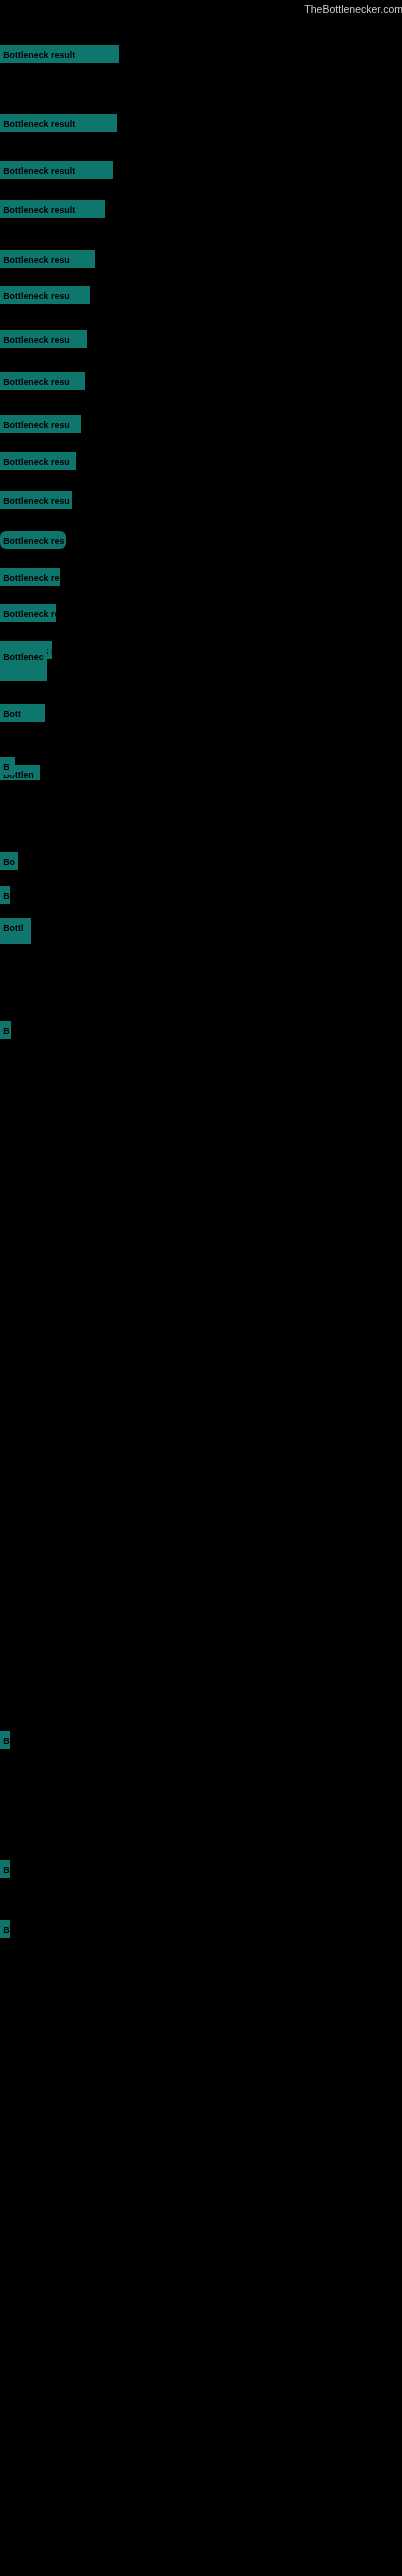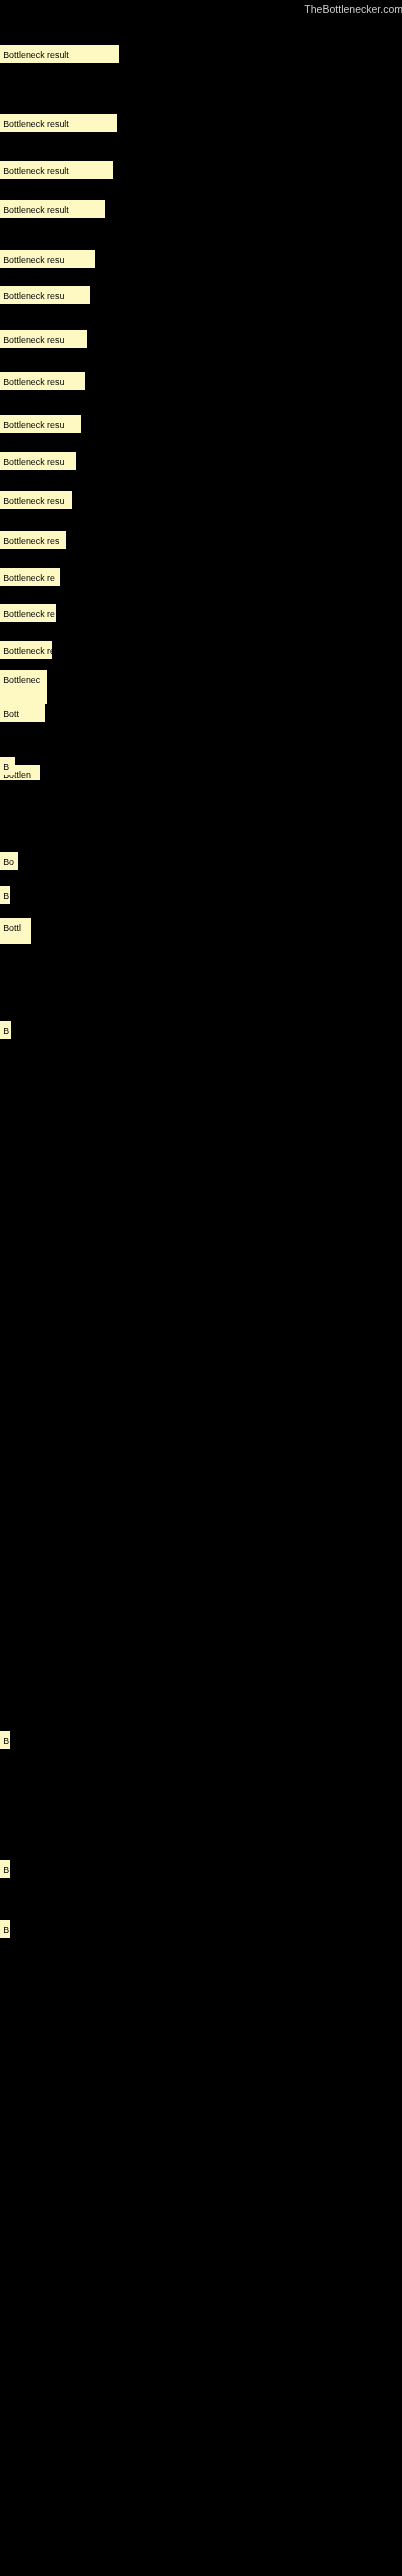--- a/index.html
+++ b/index.html
@@ -23,24 +23,24 @@
       padding: 3.2px 0;
       position: absolute;
       top: 0;
       left: 0;
       right: 0;
     }
 
     .bottleneck-item {
       position: absolute;
       left: 0;
-      background-color: #fef9c3;
+      background-color: #0f766e;
       color: #000000;
       font-size: 8.9px;
-      font-weight: normal;
+      font-weight: bold;
       padding: 1.6px 3.2px;
       white-space: nowrap;
       overflow: hidden;
     }
   </style>
 </head>
 <body>
 
 <span class="site-title">TheBottlenecker.com</span>
 
@@ -48,25 +48,25 @@
 <div class="bottleneck-item" style="top: 114px; width: 117px; height: 17.7px; line-height: 17.7px;">Bottleneck result</div>
 <div class="bottleneck-item" style="top: 161px; width: 113px; height: 17.7px; line-height: 17.7px;">Bottleneck result</div>
 <div class="bottleneck-item" style="top: 200px; width: 105px; height: 17.7px; line-height: 17.7px;">Bottleneck result</div>
 <div class="bottleneck-item" style="top: 250px; width: 95px; height: 17.7px; line-height: 17.7px;">Bottleneck resu</div>
 <div class="bottleneck-item" style="top: 286px; width: 90px; height: 17.7px; line-height: 17.7px;">Bottleneck resu</div>
 <div class="bottleneck-item" style="top: 330px; width: 87px; height: 17.7px; line-height: 17.7px;">Bottleneck resu</div>
 <div class="bottleneck-item" style="top: 372px; width: 85px; height: 17.7px; line-height: 17.7px;">Bottleneck resu</div>
 <div class="bottleneck-item" style="top: 415px; width: 81px; height: 17.7px; line-height: 17.7px;">Bottleneck resu</div>
 <div class="bottleneck-item" style="top: 452px; width: 76px; height: 17.7px; line-height: 17.7px;">Bottleneck resu</div>
 <div class="bottleneck-item" style="top: 491px; width: 72px; height: 17.7px; line-height: 17.7px;">Bottleneck resu</div>
-<div class="bottleneck-item" style="top: 531px; width: 66px; height: 17.7px; line-height: 17.7px;">Bottleneck res</div>
+<div class="bottleneck-item" style="top: 531px; width: 66px; height: 17.7px; line-height: 17.7px; border-radius: 6px;">Bottleneck res</div>
 <div class="bottleneck-item" style="top: 568px; width: 60px; height: 17.7px; line-height: 17.7px;">Bottleneck re</div>
 <div class="bottleneck-item" style="top: 604px; width: 56px; height: 17.7px; line-height: 17.7px;">Bottleneck re</div>
 <div class="bottleneck-item" style="top: 641px; width: 52px; height: 17.7px; line-height: 17.7px;">Bottleneck re</div>
-<div class="bottleneck-item" style="top: 670px; width: 47px; height: 34px; line-height: 17.7px;">Bottlenec</div>
+<div class="bottleneck-item" style="top: 647px; width: 47px; height: 34px; line-height: 17.7px;">Bottlenec</div>
 <div class="bottleneck-item" style="top: 704px; width: 45px; height: 17.7px; line-height: 17.7px;">Bott</div>
 <div class="bottleneck-item" style="top: 729px; width: 40px; height: 15px; line-height: 17.7px; margin-top: 36px;">Bottlen</div>
 <div class="bottleneck-item" style="top: 757px; width: 14.5px; height: 17.7px; line-height: 17.7px;">B</div>
 <div class="bottleneck-item" style="top: 852px; width: 17.7px; height: 17.7px; line-height: 17.7px;">Bo</div>
 <div class="bottleneck-item" style="top: 886px; width: 9.7px; height: 17.7px; line-height: 17.7px;">B</div>
 <div class="bottleneck-item" style="top: 918px; width: 31px; height: 26px; line-height: 17.7px;">Bottl</div>
 <div class="bottleneck-item" style="top: 1021px; width: 11.3px; height: 17.7px; line-height: 17.7px;">B</div>
 <div class="bottleneck-item" style="top: 1731px; width: 9.7px; height: 17.7px; line-height: 17.7px;">B</div>
 <div class="bottleneck-item" style="top: 1860px; width: 9.7px; height: 17.7px; line-height: 17.7px;">B</div>
 <div class="bottleneck-item" style="top: 1920px; width: 9.7px; height: 17.7px; line-height: 17.7px;">B</div>

